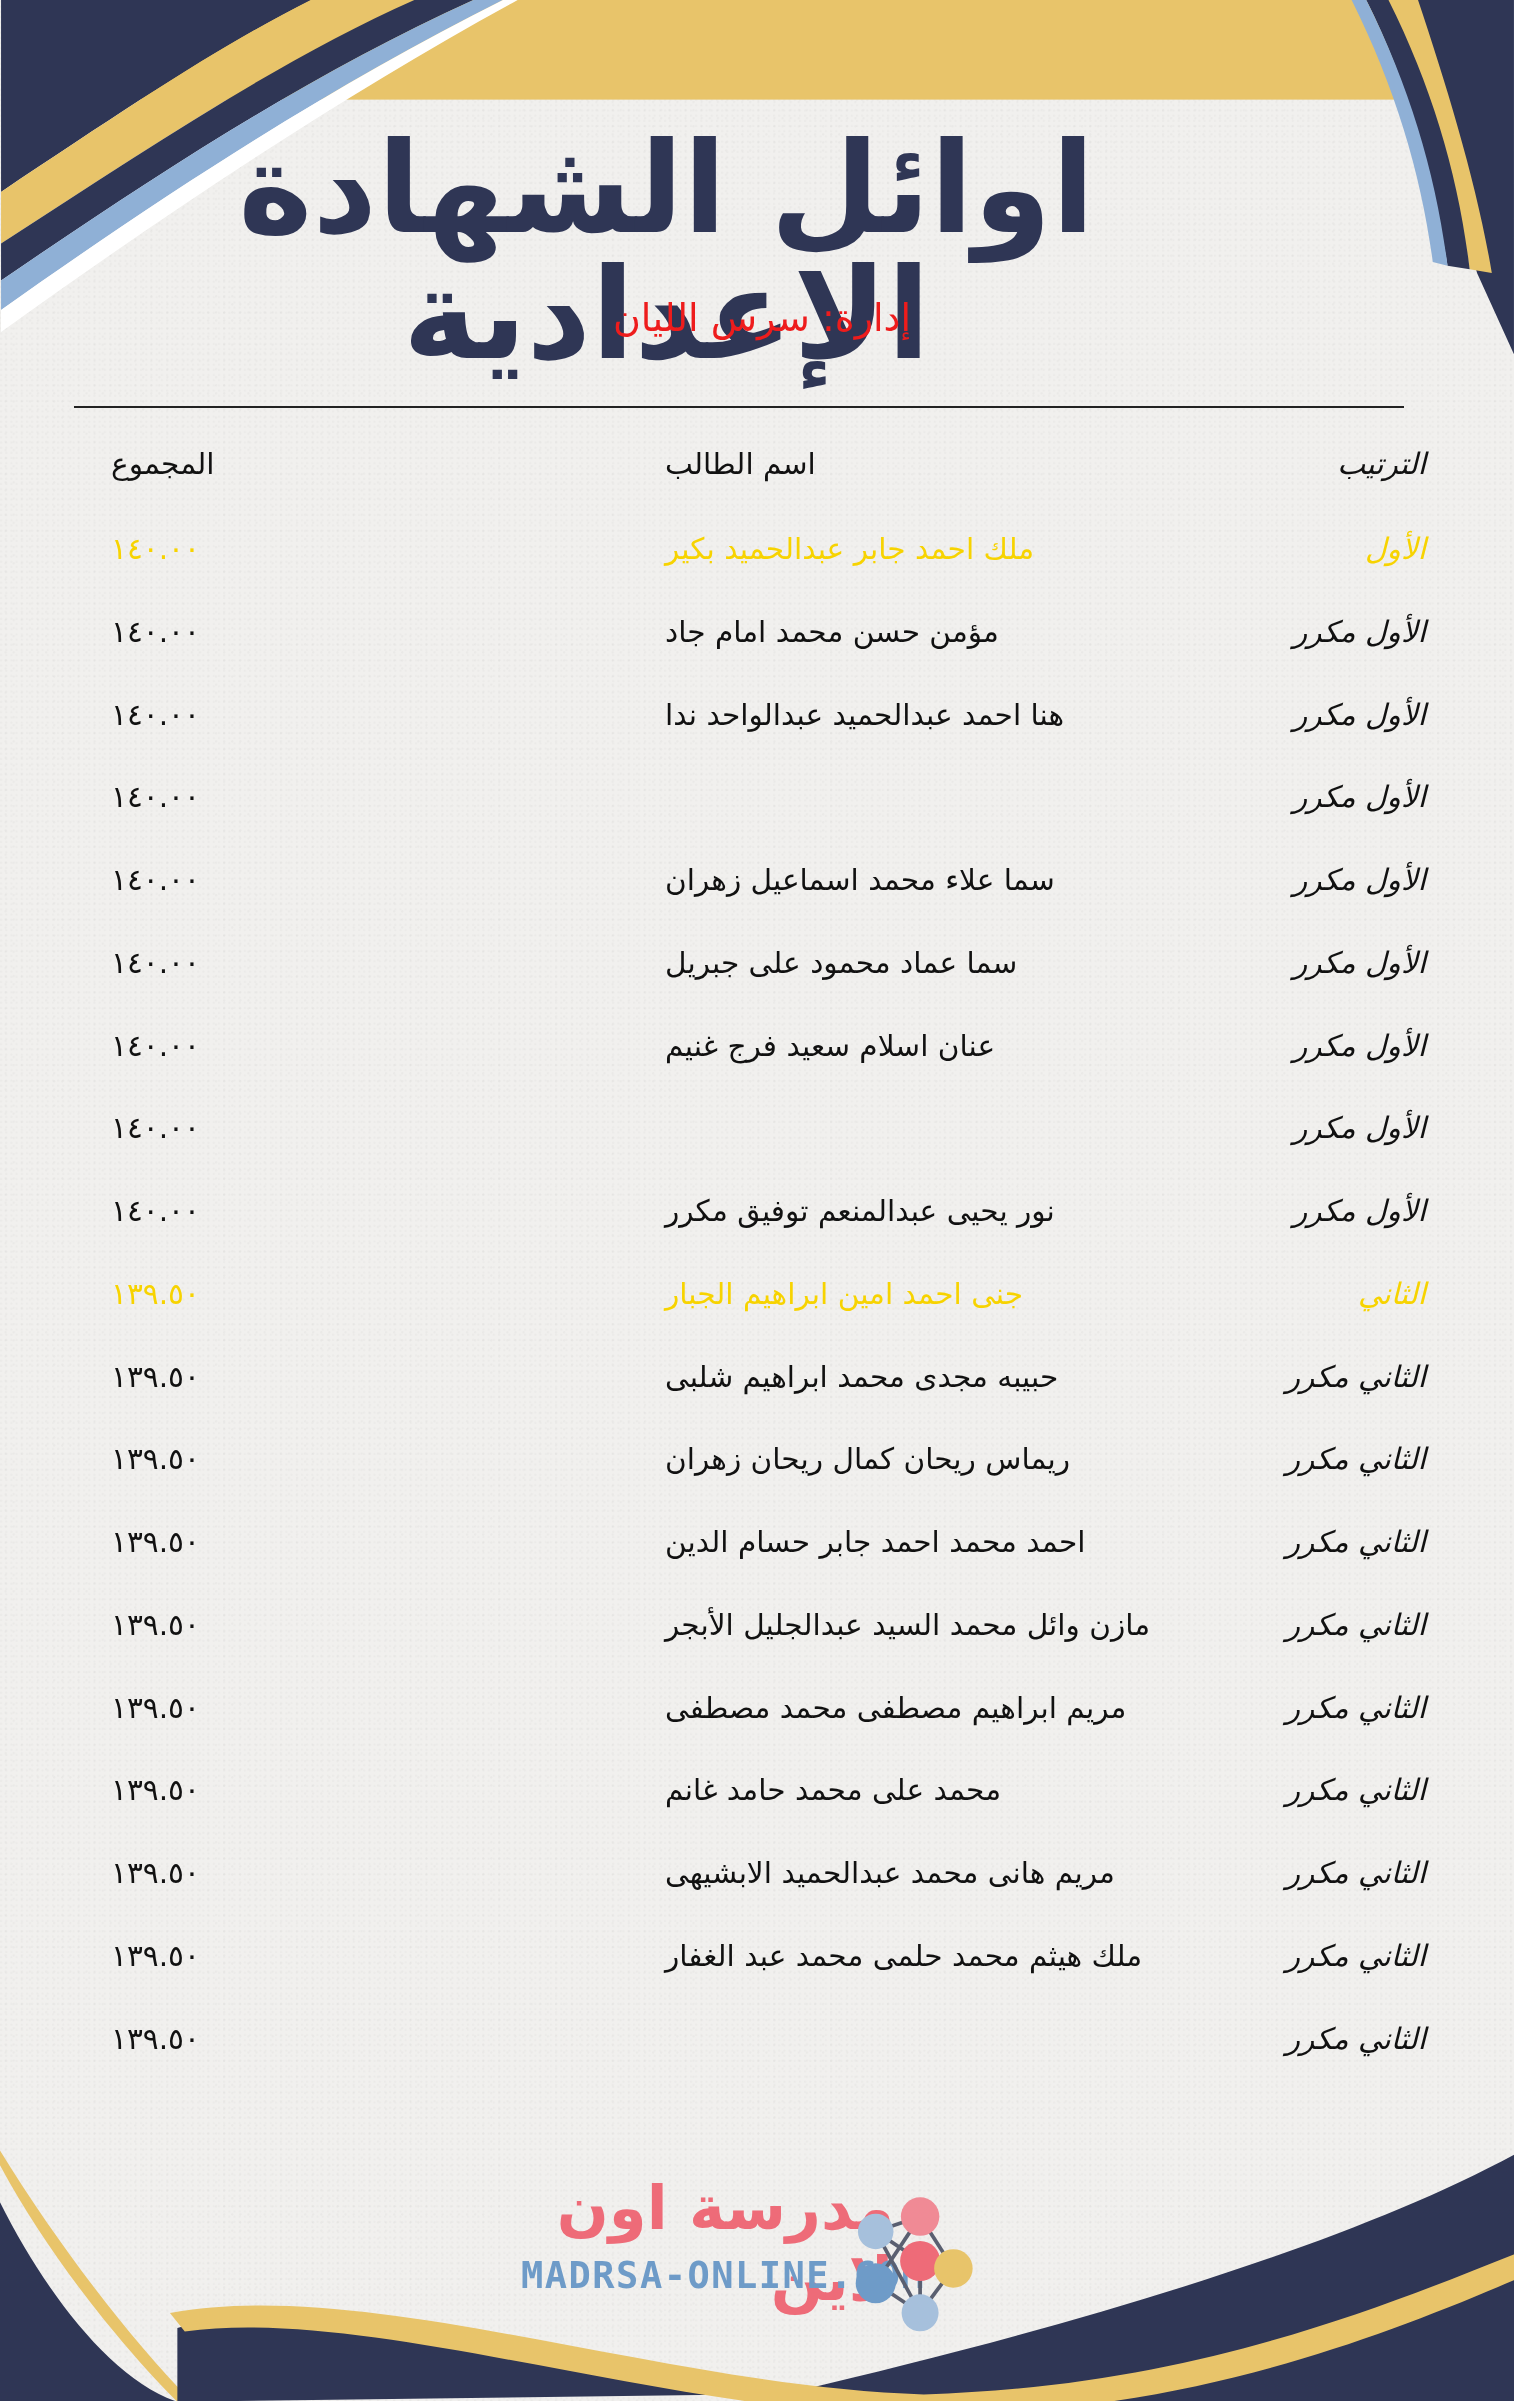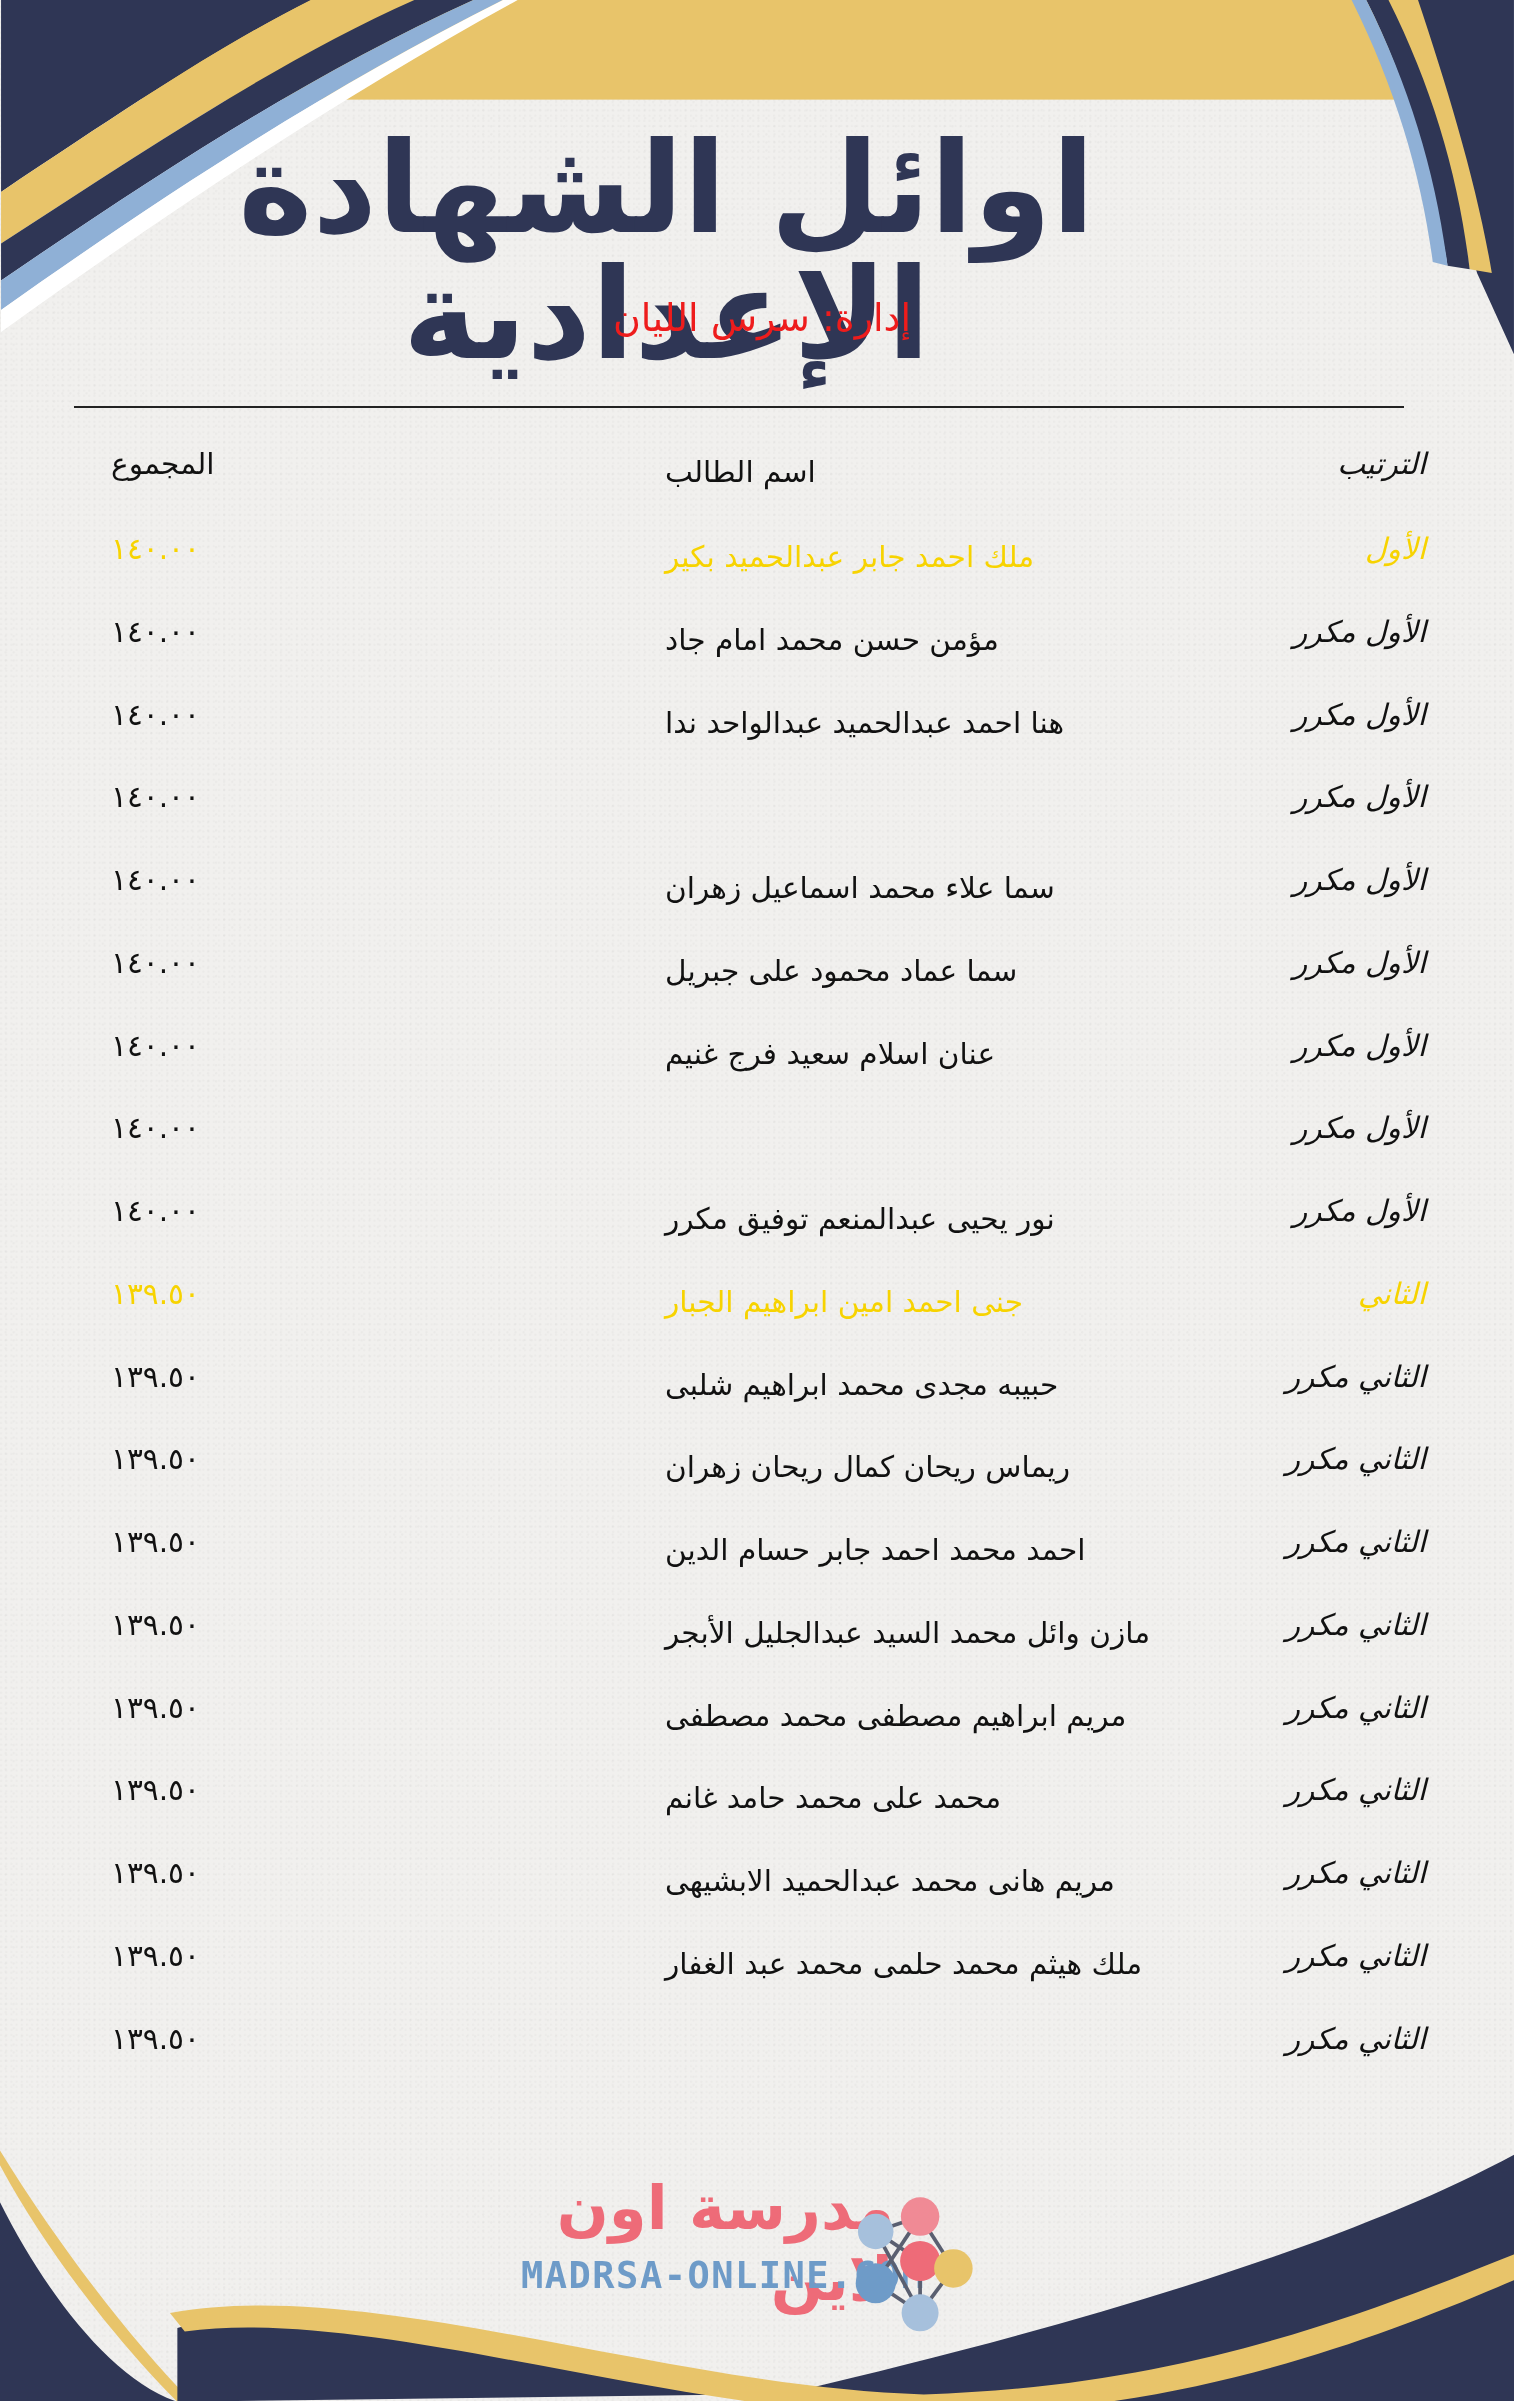--- a/index.html
+++ b/index.html
@@ -7,21 +7,21 @@
   .paper{position:absolute;inset:0;background:
     radial-gradient(circle at 20% 30%, rgba(0,0,0,0.025) 0 0.7px, transparent 1.5px),
     radial-gradient(circle at 70% 60%, rgba(0,0,0,0.03) 0 0.7px, transparent 1.5px);
     background-size:5.2px 5.2px, 8.1px 8.1px;background-color:#f1f0ee;}
   svg.deco{position:absolute;left:0;top:0;}
   .title{position:absolute;left:0;width:1333px;top:126px;text-align:center;font-size:126px;font-weight:bold;color:#2f3655;direction:rtl;line-height:1;}
   .subtitle{position:absolute;left:0;width:1515px;top:296px;text-align:center;font-size:38px;color:#ee1c1c;direction:rtl;padding-left:9px;box-sizing:border-box;}
   .divider{position:absolute;left:74px;width:1330px;top:406px;height:1.5px;background:#222;}
   .row{position:absolute;left:0;width:1515px;height:59px;direction:rtl;font-size:29.6px;color:#111;}
   .row .rank{position:absolute;right:89px;top:0;white-space:nowrap;font-style:italic;}
-  .row .name{position:absolute;right:861px;top:0;white-space:nowrap;transform:translateX(100%);margin-top:8px;}
+  .row .name{position:absolute;right:861px;top:0;white-space:nowrap;transform:translateX(100%);}
   .row .name{right:auto;left:665px;transform:none;}
   .row .total{position:absolute;left:111px;top:0;direction:ltr;white-space:nowrap;text-align:right;}
   .row.hdr{font-size:29.6px;}
   .row.gold{color:#f7d300;}
   .logo{position:absolute;left:835px;top:2187px;width:148px;height:148px;}
   .logo-ar{position:absolute;left:510px;top:2172px;width:384px;text-align:right;font-size:61px;font-weight:bold;color:#ee6b78;direction:rtl;}
   .logo-en{position:absolute;left:521px;top:2254px;font-size:37px;font-weight:bold;color:#6e9bc8;letter-spacing:1.5px;font-family:"DejaVu Sans Mono",monospace;}
 </style>
 </head>
 <body>

